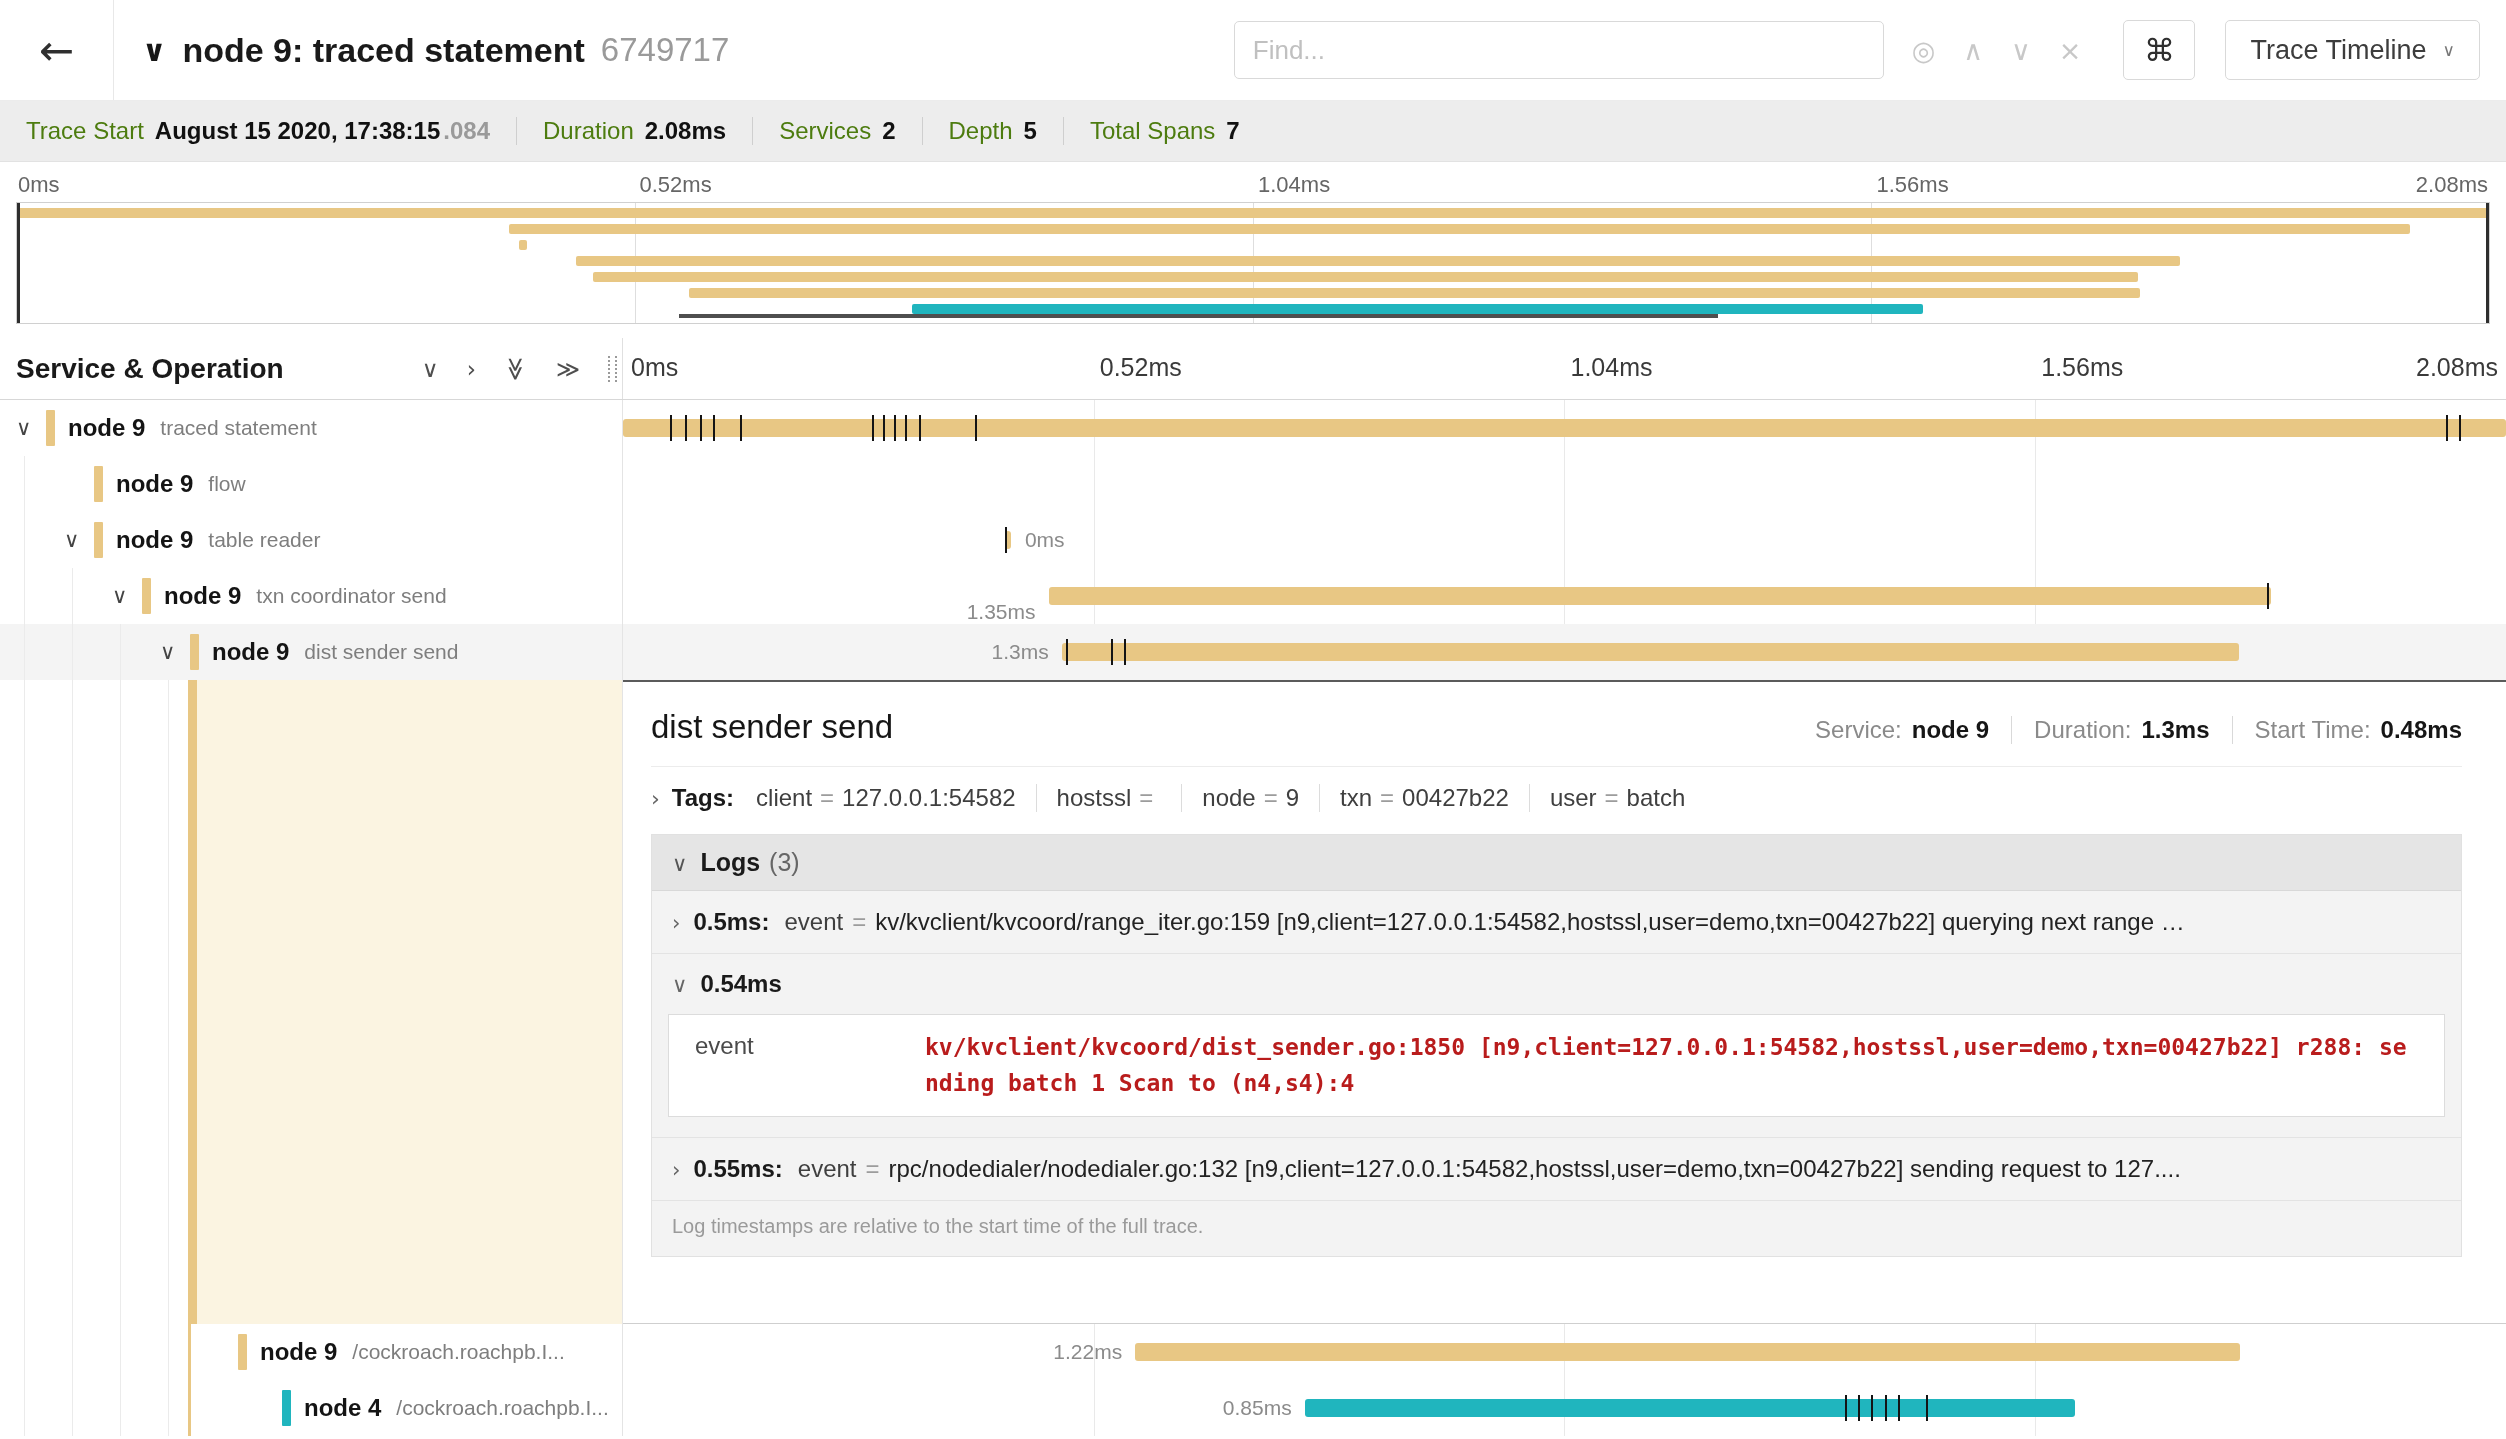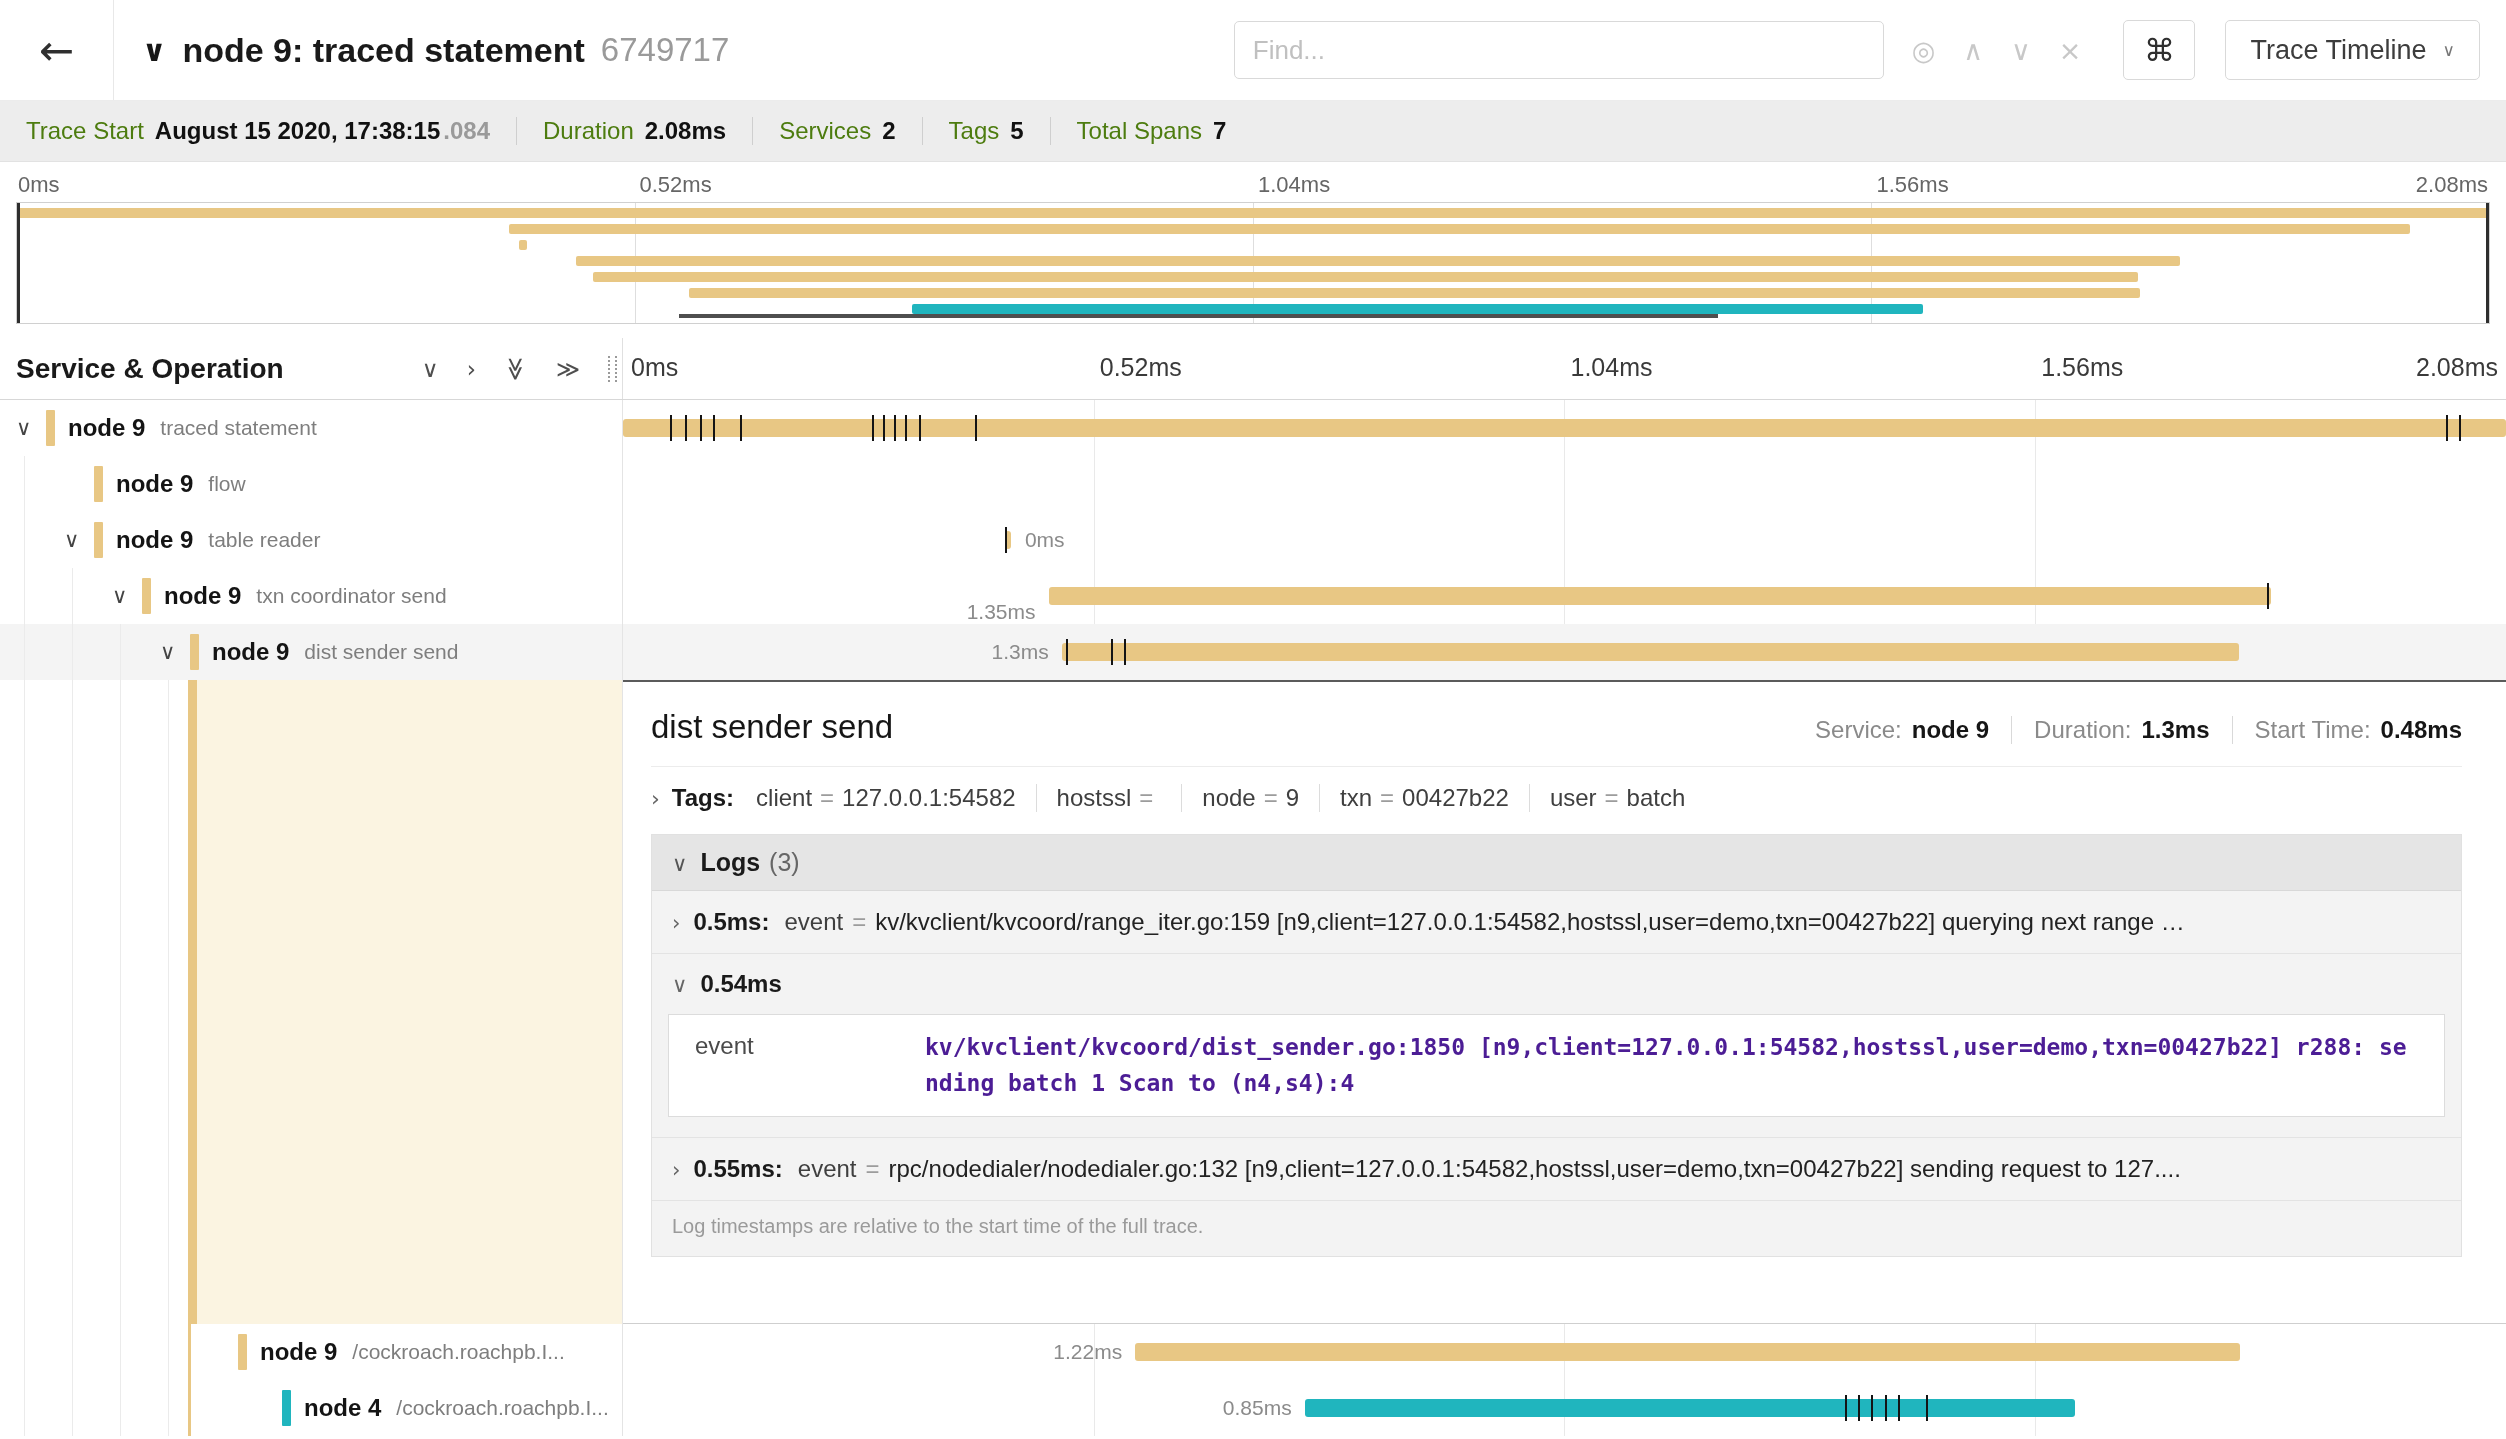--- a/index.html
+++ b/index.html
@@ -117,21 +117,21 @@
   .lr-chev { color: #666; font-size: 21px; margin-right: 13px; flex: 0 0 auto; }
   .lr-time { font-weight: 700; margin-right: 15px; }
   .lr-key { color: #3f3f3f; }
   .lr-eq { color: #9c9c9c; margin: 0 9px; }
   .lr-val { color: #222; overflow: hidden; text-overflow: ellipsis; }
   .log-exp { border-bottom: 1px solid #e3e3e3; }
   .log-exp-head { display: flex; align-items: baseline; padding: 16px 20px 10px; font-size: 24px; cursor: pointer; }
   .kv-table { display: flex; margin: 6px 16px 20px 16px; background: #fff; border: 1px solid #dcdcdc; }
   .kv-key { flex: 0 0 230px; padding: 17px 26px; font-size: 24px; color: #4a4a4a; }
   .kv-val { flex: 1; padding: 15px 26px; font-family: "DejaVu Sans Mono", "Liberation Mono", monospace;
-    font-size: 23px; font-weight: 700; color: #4c1d95; line-height: 1.55; word-break: break-all; }
+    font-size: 23px; font-weight: 700; color: #b91c1c; line-height: 1.55; word-break: break-all; }
   .logs-note { padding: 14px 20px 18px; font-size: 20px; color: #9a9a9a; }
   .d-footer { margin-top: auto; display: flex; justify-content: flex-end; align-items: center; gap: 9px;
     font-size: 22px; color: #8f8f8f; padding-top: 14px; }
   .link-icon svg { width: 26px; height: 26px; display: block; }
 </style>
 </head>
 <body>
 
 <div class="app">
 
@@ -161,21 +161,21 @@
     </div>
     <div class="sum-item">
       <span class="sum-label">Duration</span>
       <span class="sum-value">2.08ms</span>
     </div>
     <div class="sum-item">
       <span class="sum-label">Services</span>
       <span class="sum-value">2</span>
     </div>
     <div class="sum-item">
-      <span class="sum-label">Tags</span>
+      <span class="sum-label">Depth</span>
       <span class="sum-value">5</span>
     </div>
     <div class="sum-item">
       <span class="sum-label">Total Spans</span>
       <span class="sum-value">7</span>
     </div>
   </div>
 
   <div class="minimap">
     <div class="mm-labels">

